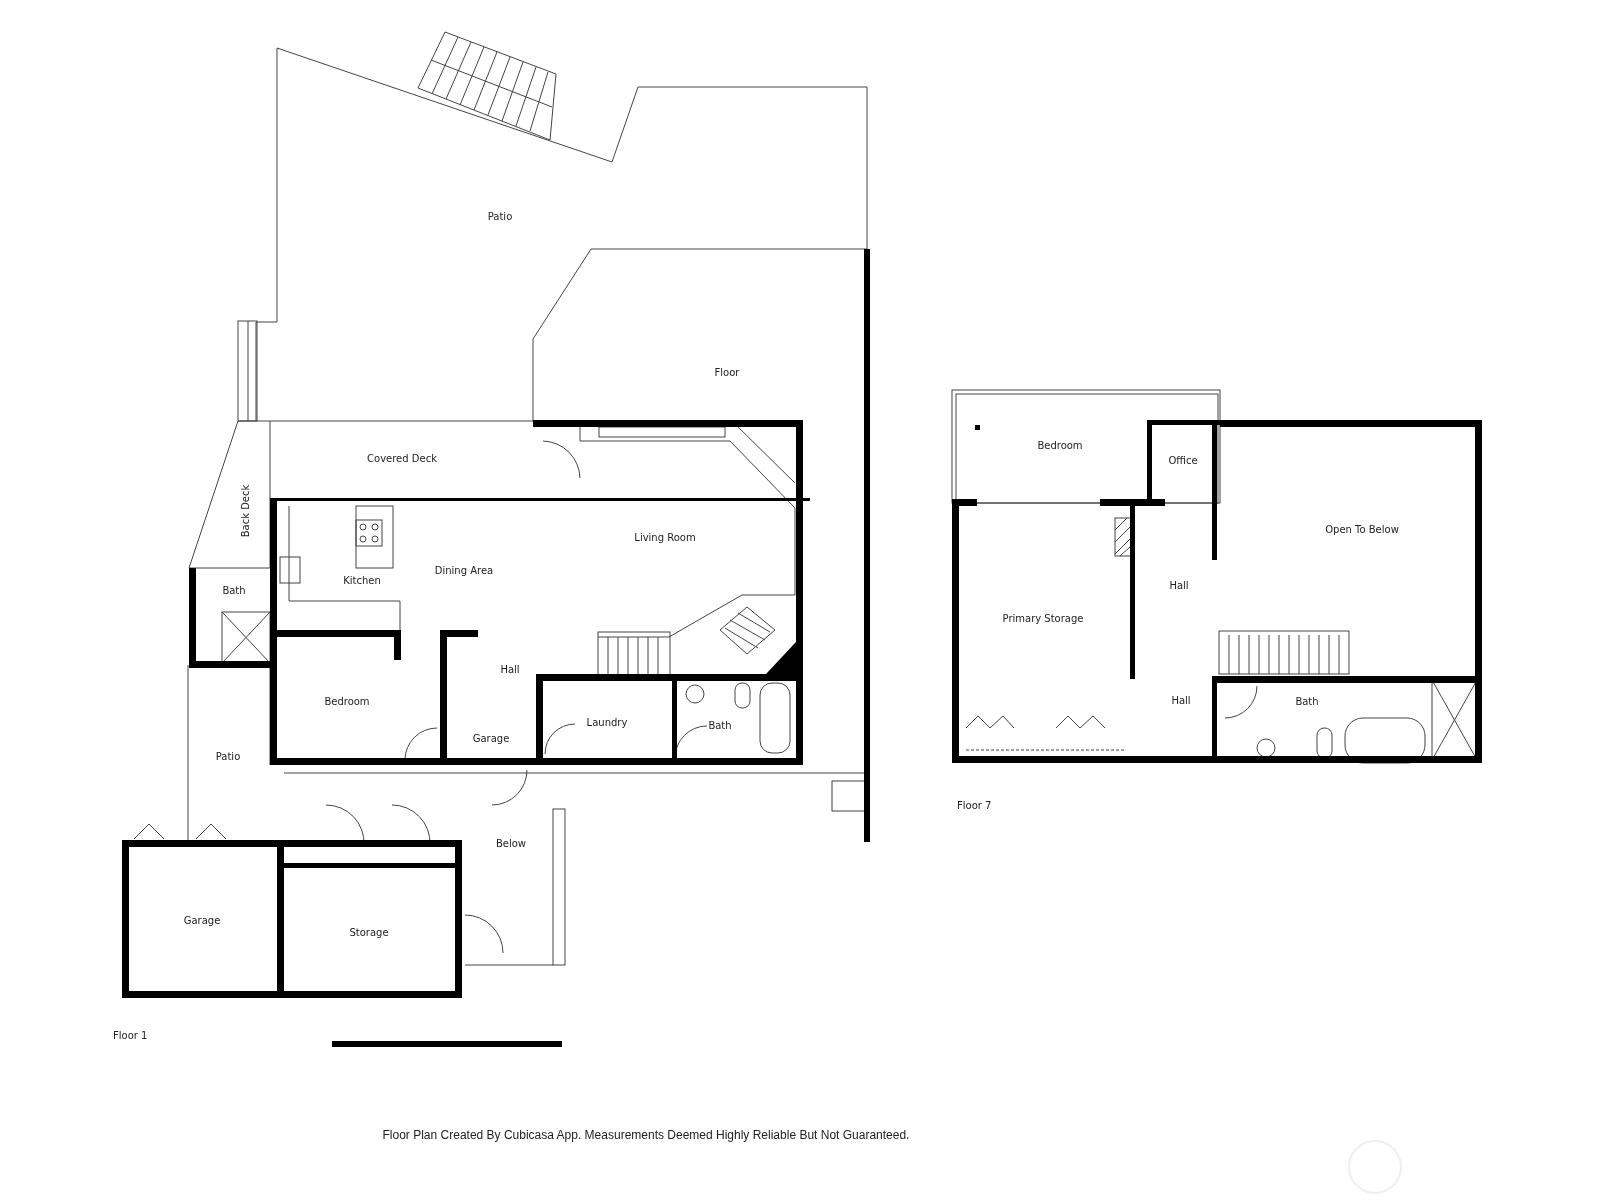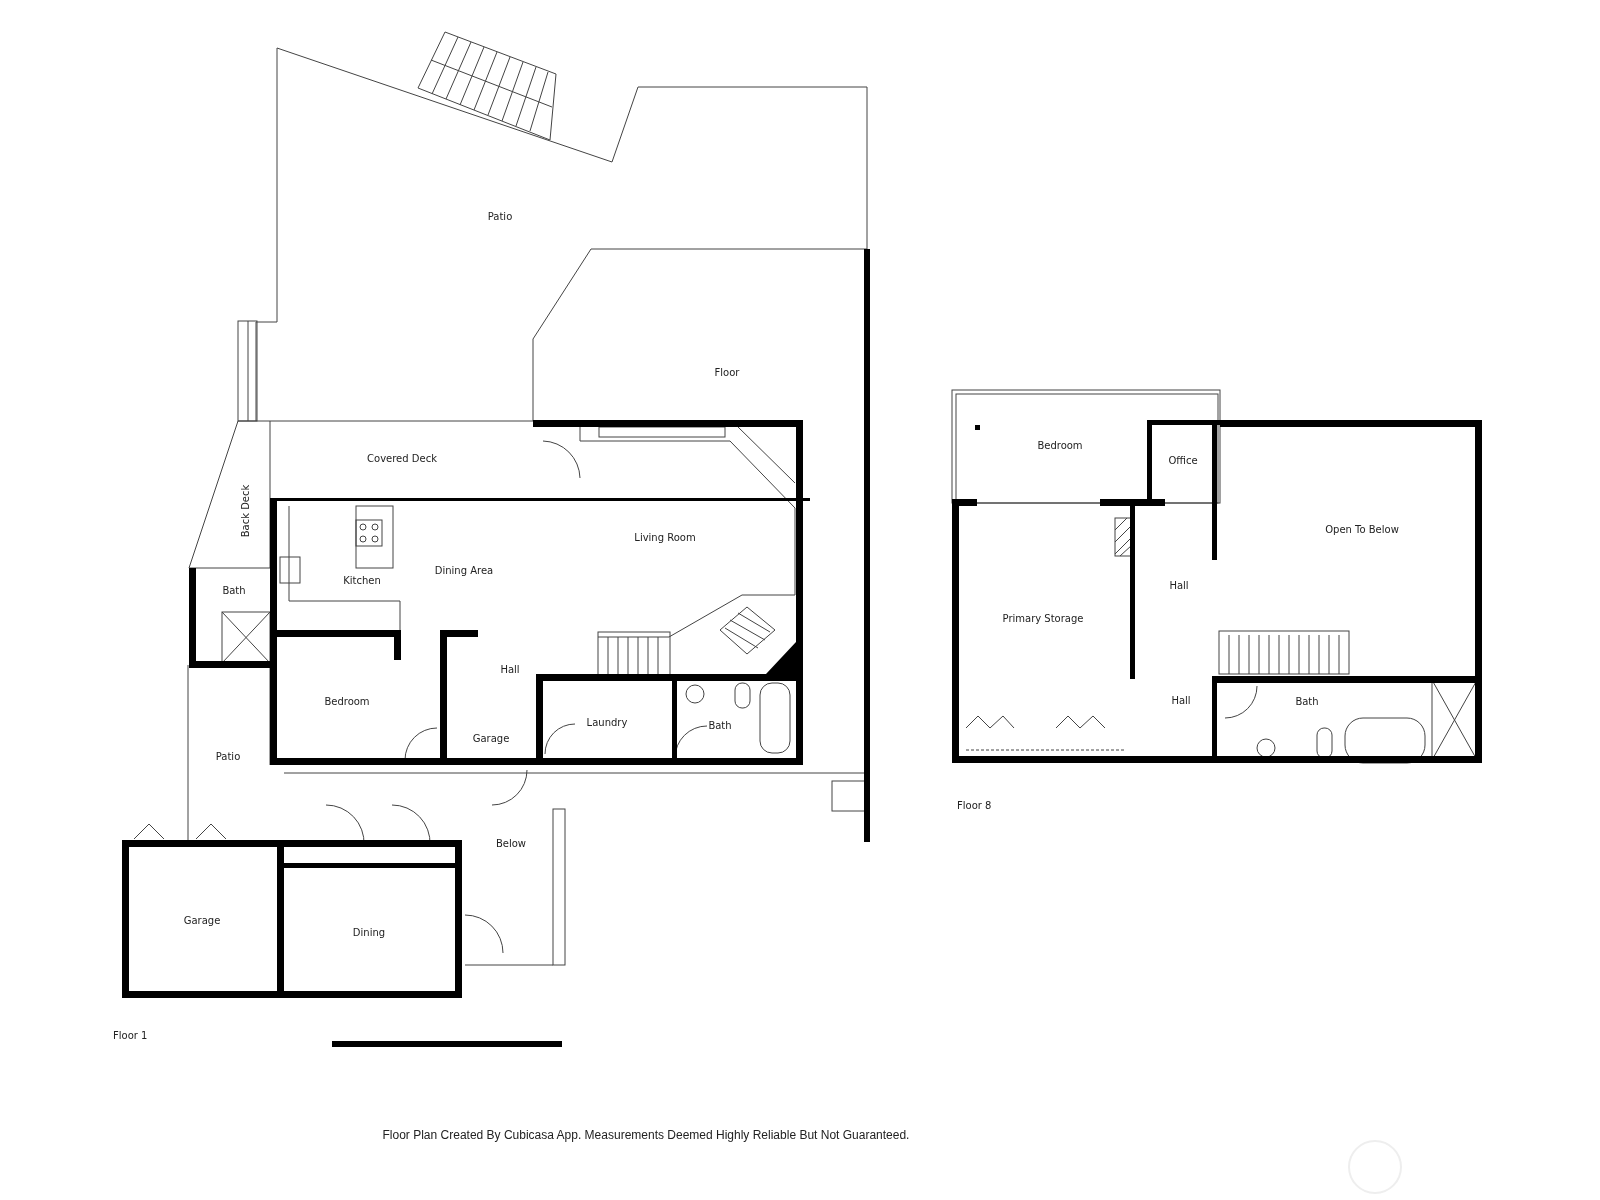--- a/index.html
+++ b/index.html
@@ -183,26 +183,26 @@
 <div class="lbl" style="left:665px;top:537px">Living Room</div>
 <div class="lbl" style="left:234px;top:590px">Bath</div>
 <div class="lbl" style="left:347px;top:701px">Bedroom</div>
 <div class="lbl" style="left:510px;top:669px">Hall</div>
 <div class="lbl" style="left:491px;top:738px">Garage</div>
 <div class="lbl" style="left:607px;top:722px">Laundry</div>
 <div class="lbl" style="left:720px;top:725px">Bath</div>
 <div class="lbl" style="left:228px;top:756px">Patio</div>
 <div class="lbl" style="left:511px;top:843px">Below</div>
 <div class="lbl" style="left:202px;top:920px">Garage</div>
-<div class="lbl" style="left:369px;top:932px">Dining</div>
+<div class="lbl" style="left:369px;top:932px">Storage</div>
 <div class="floor-lbl" style="left:113px;top:1030px">Floor 1</div>
 
 <div class="lbl" style="left:1060px;top:445px">Bedroom</div>
 <div class="lbl" style="left:1183px;top:460px">Office</div>
 <div class="lbl" style="left:1362px;top:529px">Open To Below</div>
 <div class="lbl" style="left:1043px;top:618px">Primary Storage</div>
 <div class="lbl" style="left:1179px;top:585px">Hall</div>
 <div class="lbl" style="left:1181px;top:700px">Hall</div>
 <div class="lbl" style="left:1307px;top:701px">Bath</div>
-<div class="floor-lbl" style="left:957px;top:800px">Floor 8</div>
+<div class="floor-lbl" style="left:957px;top:800px">Floor 7</div>
 
 <div class="footer">Floor Plan Created By Cubicasa App. Measurements Deemed Highly Reliable But Not Guaranteed.</div>
 <div class="badge"></div>
 
 </body></html>

